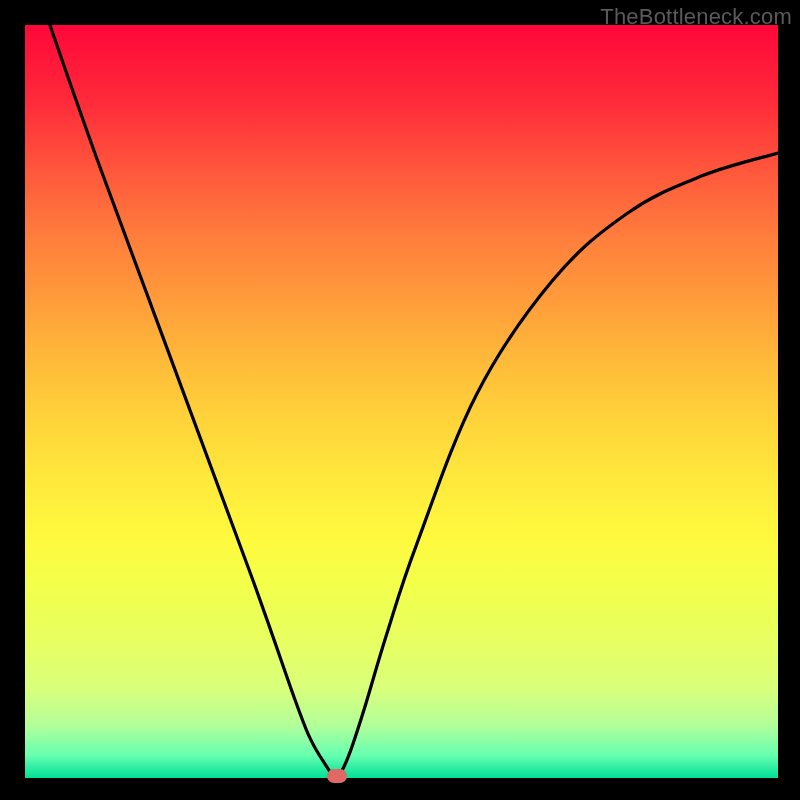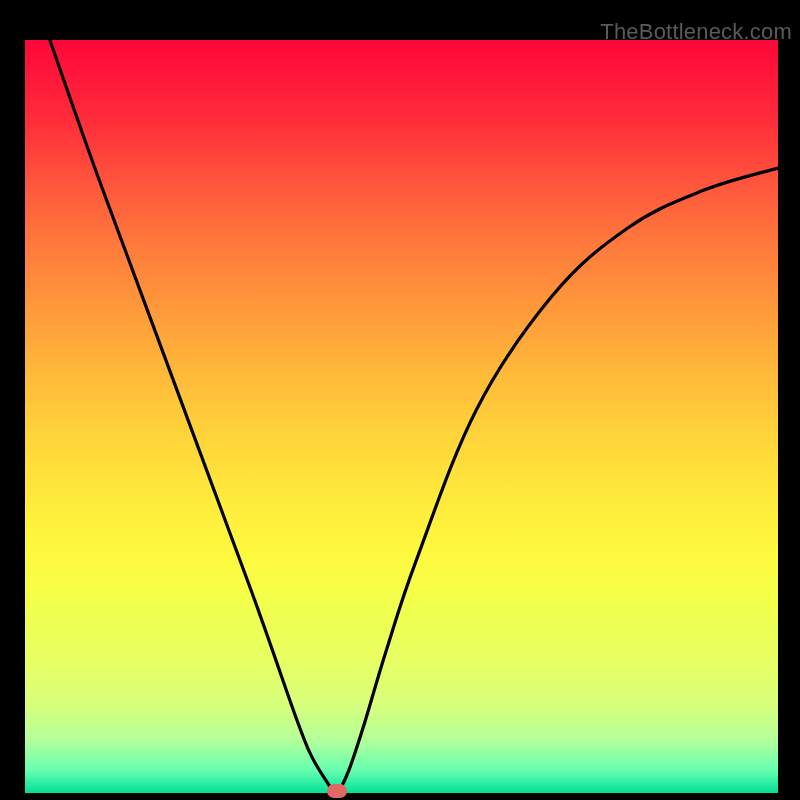--- a/index.html
+++ b/index.html
@@ -3,21 +3,20 @@
 <meta charset="utf-8">
 <style>
   * { margin: 0; padding: 0; box-sizing: border-box; }
   html, body { width: 800px; height: 800px; overflow: hidden; }
   body { background: #000; position: relative; font-family: Arial, Helvetica, sans-serif; }
 
   .frame {
     position: absolute;
     inset: 0;
     background: #000;
-    margin-top: 15px;
   }
 
   .plot {
     position: absolute;
     left: 25px;
     top: 25px;
     width: 753px;
     height: 753px;
     background: linear-gradient(
       to bottom,

